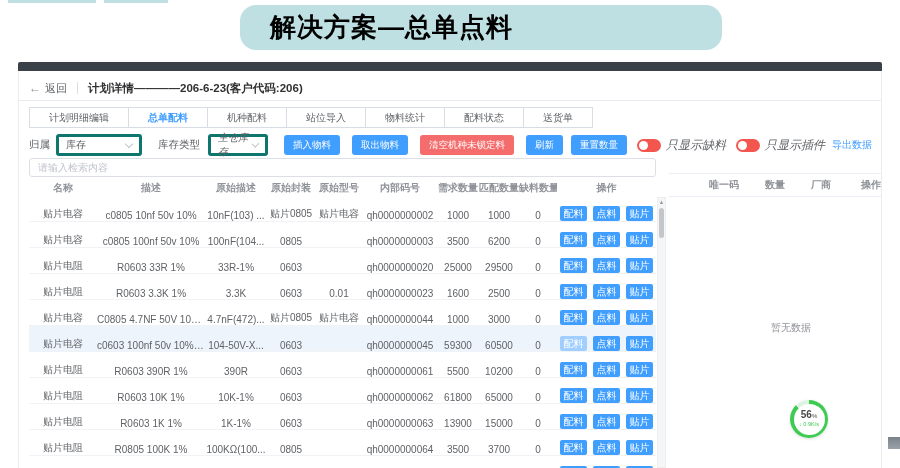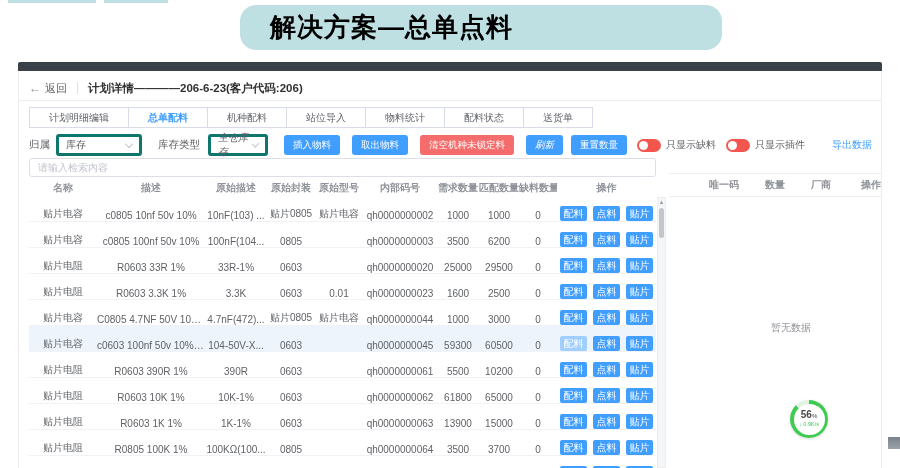--- a/index.html
+++ b/index.html
@@ -45,26 +45,26 @@
          align-items: center; justify-content: space-between; padding: 0 7px; cursor: pointer; }
   .sel-val { font-size: 10px; color: #606266; }
   .chev { width: 6px; height: 6px; border-right: 1px solid #c0c4cc; border-bottom: 1px solid #c0c4cc;
           transform: rotate(45deg); margin-top: -3px; }
   .sel1 { width: 86px; margin-left: 6px; }
   .lbl2 { margin-left: 16px; }
   .sel2 { width: 60px; margin-left: 8px; font-style: italic; }
   .btn { height: 20px; line-height: 20px; padding: 0 9px; border: none; border-radius: 3px; background: #409eff;
          color: #fff; font-size: 9.5px; cursor: pointer; white-space: nowrap; font-family: inherit; }
   .btn.danger { background: #f56c6c; }
-  .b1 { margin-left: 16px; } .b2 { margin-left: 12px; } .b3 { margin-left: 12px; } .b4 { margin-left: 12px; font-style: italic; } .b5 { margin-left: 8px; }
+  .b1 { margin-left: 16px; } .b2 { margin-left: 12px; } .b3 { margin-left: 12px; } .b4 { margin-left: 12px; } .b5 { margin-left: 8px; }
   .toggles { display: flex; align-items: center; margin-left: 10px; }
   .toggle { width: 24px; height: 13px; border-radius: 7px; background: #f2564e; position: relative; cursor: pointer; margin-left: 10px; }
   .toggle:first-child { margin-left: 0; }
   .toggle .knob { position: absolute; left: 2px; top: 2px; width: 9px; height: 9px; border-radius: 50%; background: #fff; }
-  .t-label { font-size: 10px; color: #606266; margin-left: 5px; white-space: nowrap; }
+  .t-label { font-size: 12px; color: #606266; margin-left: 5px; white-space: nowrap; font-style: italic; }
   .spacer { flex: 1; }
   .export-link { font-size: 10px; color: #409eff; margin-right: 9px; cursor: pointer; white-space: nowrap; }
 
   
   .search-input { position: absolute; left: 10px; top: 87px; width: 627px; height: 19px; border: 1px solid #dcdfe6;
                   border-radius: 3px; font-size: 10px; color: #606266; padding: 0 8px; outline: none; font-family: inherit; }
   .search-input::placeholder { color: #c0c4cc; }
 
   
   .lt-header { position: absolute; left: 10px; top: 109px; width: 627px; height: 16px; display: flex; align-items: center; }

